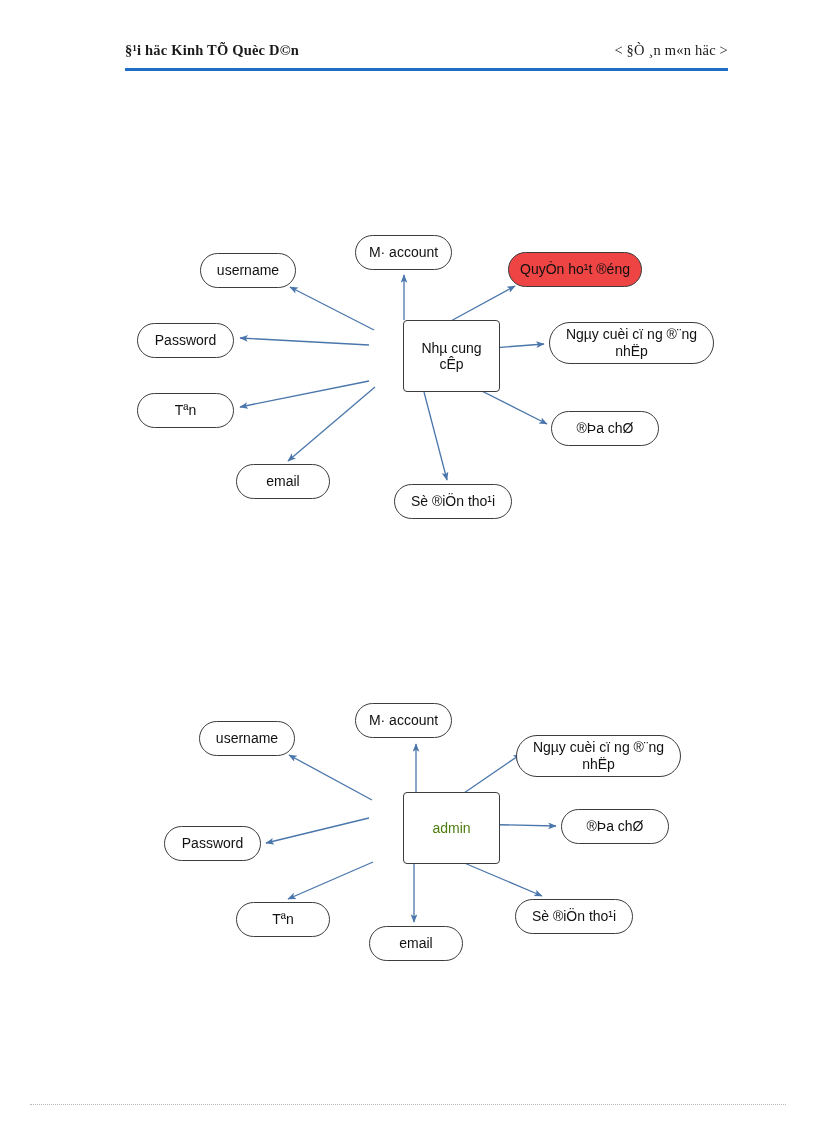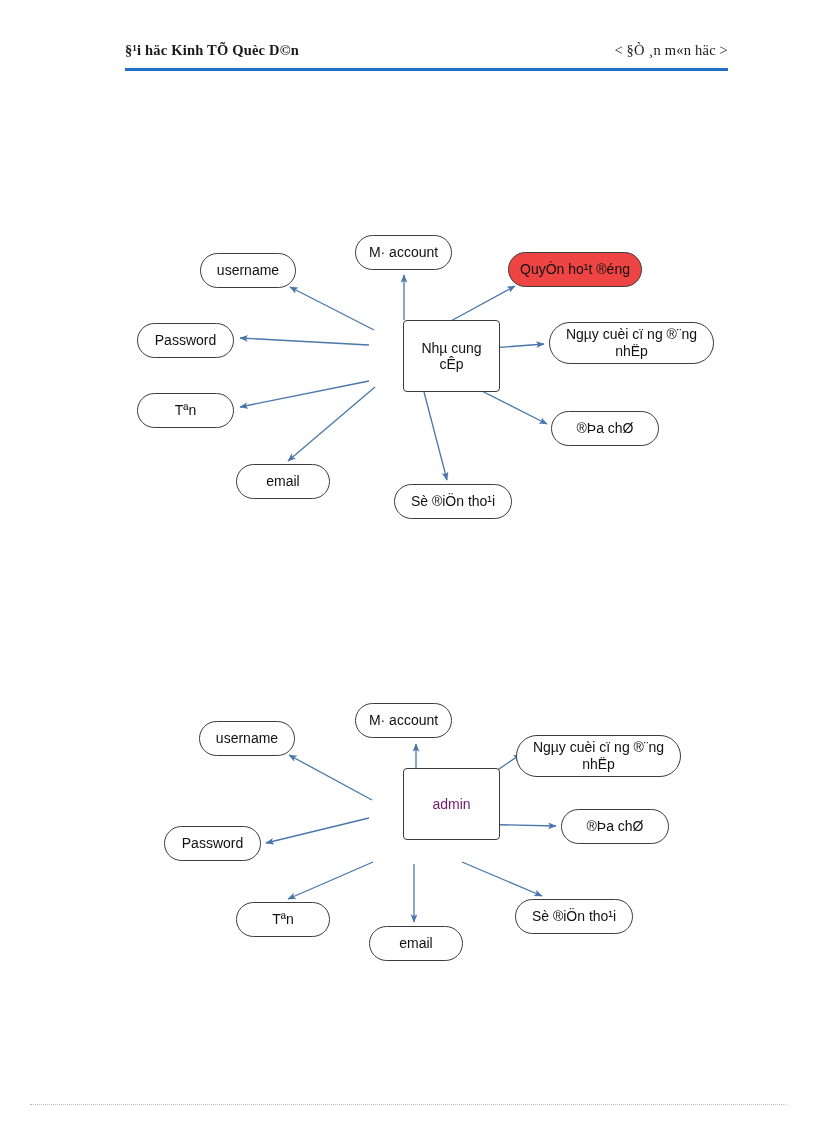--- a/index.html
+++ b/index.html
@@ -147,21 +147,21 @@
       </defs>
       <line x1="372" y1="800" x2="289" y2="755" stroke="#4a76ab" stroke-width="1.3" marker-end="url(#arrowhead-1)"></line>
       <line x1="416" y1="792" x2="416" y2="744" stroke="#4a76ab" stroke-width="1.3" marker-end="url(#arrowhead-1)"></line>
       <line x1="464" y1="793" x2="521" y2="754" stroke="#4a76ab" stroke-width="1.3" marker-end="url(#arrowhead-1)"></line>
       <line x1="369" y1="818" x2="266" y2="843" stroke="#4a76ab" stroke-width="1.3" marker-end="url(#arrowhead-1)"></line>
       <line x1="466" y1="824" x2="556" y2="826" stroke="#4a76ab" stroke-width="1.3" marker-end="url(#arrowhead-1)"></line>
       <line x1="373" y1="862" x2="288" y2="899" stroke="#4a76ab" stroke-width="1.3" marker-end="url(#arrowhead-1)"></line>
       <line x1="414" y1="864" x2="414" y2="922" stroke="#4a76ab" stroke-width="1.3" marker-end="url(#arrowhead-1)"></line>
       <line x1="462" y1="862" x2="542" y2="896" stroke="#4a76ab" stroke-width="1.3" marker-end="url(#arrowhead-1)"></line>
     </svg>
-    <div class="node rect" style="left: 369px; top: 768px; width: 97px; height: 72px; border-color: rgb(60, 60, 60); background: rgb(255, 255, 255); color: #701a75;">admin</div>
+    <div class="node rect" style="left: 369px; top: 792px; width: 97px; height: 72px; border-color: rgb(60, 60, 60); background: rgb(255, 255, 255); color: #4d7c0f;">admin</div>
     <div class="node rounded" style="left: 199px; top: 721px; width: 96px; height: 35px; border-color: rgb(60, 60, 60); background: rgb(255, 255, 255); color: rgb(17, 17, 17);">username</div>
     <div class="node rounded" style="left: 355px; top: 703px; width: 97px; height: 35px; border-color: rgb(60, 60, 60); background: rgb(255, 255, 255); color: rgb(17, 17, 17);">M· account</div>
     <div class="node rounded two-line" style="left: 516px; top: 735px; width: 165px; height: 42px; border-color: rgb(60, 60, 60); background: rgb(255, 255, 255); color: rgb(17, 17, 17);">Ngµy cuèi cï ng ®¨ng nhËp</div>
     <div class="node rounded" style="left: 164px; top: 826px; width: 97px; height: 35px; border-color: rgb(60, 60, 60); background: rgb(255, 255, 255); color: rgb(17, 17, 17);">Password</div>
     <div class="node rounded" style="left: 561px; top: 809px; width: 108px; height: 35px; border-color: rgb(60, 60, 60); background: rgb(255, 255, 255); color: rgb(17, 17, 17);">®Þa chØ</div>
     <div class="node rounded" style="left: 236px; top: 902px; width: 94px; height: 35px; border-color: rgb(60, 60, 60); background: rgb(255, 255, 255); color: rgb(17, 17, 17);">Tªn</div>
     <div class="node rounded" style="left: 369px; top: 926px; width: 94px; height: 35px; border-color: rgb(60, 60, 60); background: rgb(255, 255, 255); color: rgb(17, 17, 17);">email</div>
     <div class="node rounded" style="left: 515px; top: 899px; width: 118px; height: 35px; border-color: rgb(60, 60, 60); background: rgb(255, 255, 255); color: rgb(17, 17, 17);">Sè ®iÖn tho¹i</div>
   </div>
 

